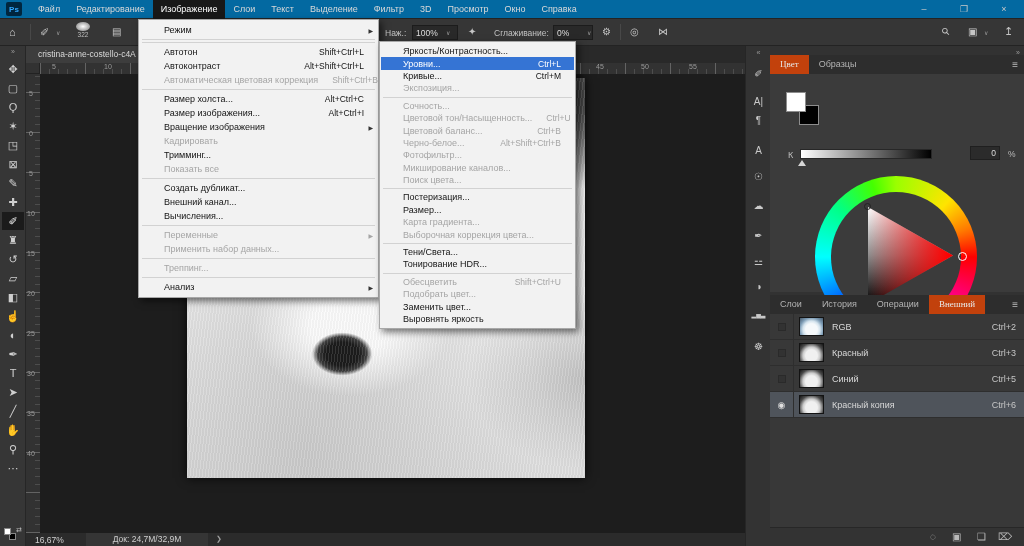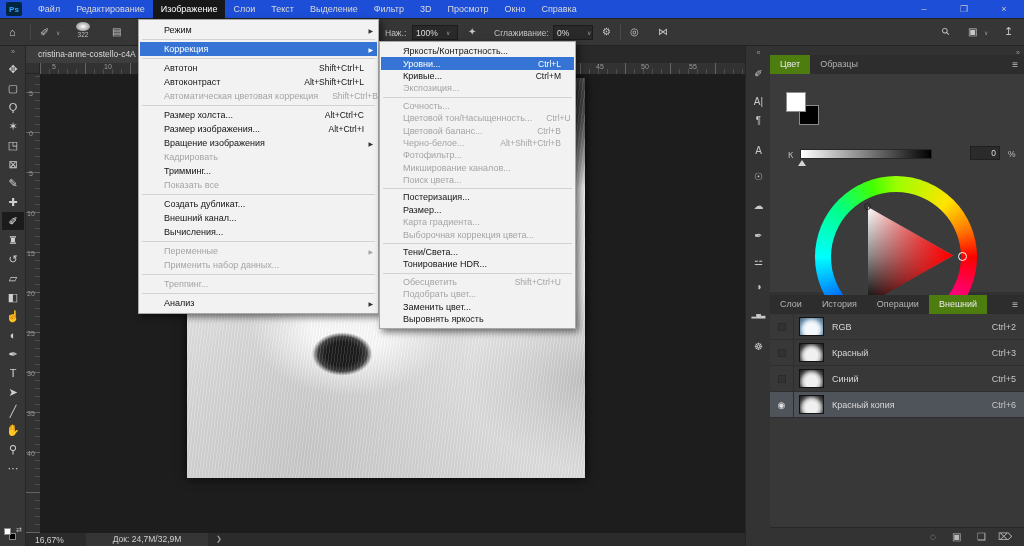--- a/index.html
+++ b/index.html
@@ -1,19 +1,19 @@
 <!DOCTYPE html>
 <html><head>
 <meta charset="utf-8">
 <style>
   *{margin:0;padding:0;box-sizing:border-box;font-family:"Liberation Sans",sans-serif;}
   html,body{width:1024px;height:546px;overflow:hidden;background:#1d1d1d;}
   #app{position:relative;width:1024px;height:546px;background:#1d1d1d;font-size:9px;color:#d8d8d8;}
   
-  #menubar{position:absolute;left:0;top:0;width:1024px;height:19px;background:#1d4ed8;border-bottom:1px solid #242424;display:flex;align-items:center;z-index:40;}
+  #menubar{position:absolute;left:0;top:0;width:1024px;height:19px;background:#0369a1;border-bottom:1px solid #242424;display:flex;align-items:center;z-index:40;}
   #pslogo{width:16px;height:14px;margin:0 8px 0 6px;background:#00263f;color:#31a8ff;font-size:8px;font-weight:bold;display:flex;align-items:center;justify-content:center;border-radius:2px;}
   .mb-item{padding:0 8px;height:19px;line-height:19px;font-size:9px;color:#d9d9d9;cursor:default;}
   .mb-item.active{background:#181818;color:#fff;}
   #winctrl{margin-left:auto;display:flex;}
   #winctrl span{width:40px;text-align:center;color:#c9c9c9;font-size:9px;line-height:19px;}
   
   #optionsbar{position:absolute;left:0;top:19px;width:1024px;height:27px;background:#363636;border-bottom:1px solid #232323;z-index:5;}
   .ob{position:absolute;color:#c6c6c6;}
   .ob-sep{position:absolute;top:5px;width:1px;height:16px;background:#484848;}
   .combo{position:absolute;top:6px;height:15px;background:#292929;border:1px solid #1c1c1c;color:#dedede;font-size:8.5px;display:flex;align-items:center;padding:0 3px;}
@@ -69,21 +69,21 @@
   .mi.hl .ar{color:#fff;}
   .msep{height:1px;background:#d2d2d2;margin:2px 2px;}
   
   #rstrip{position:absolute;left:745px;top:46px;width:25px;height:500px;background:#333333;border-left:1px solid #262626;z-index:2;}
   #rstrip .chev{position:absolute;top:3px;width:25px;text-align:center;color:#9a9a9a;font-size:7px;}
   .sicon{position:absolute;left:0;width:25px;text-align:center;color:#c9c9c9;font-size:10px;}
   #rpanel{position:absolute;left:770px;top:46px;width:254px;height:500px;background:#323232;z-index:2;}
   #rpanel .chev{position:absolute;top:3px;right:4px;color:#9a9a9a;font-size:7px;}
   .ptabs{position:absolute;left:0;width:254px;height:19px;background:#2d2d2d;display:flex;align-items:flex-end;}
   .ptab{height:19px;line-height:19px;padding:0 10px;font-size:9px;color:#b3b3b3;}
-  .ptab.active{background:#4d7c0f;color:#e8e8e8;}
+  .ptab.active{background:#c2410c;color:#e8e8e8;font-family:Liberation Serif, serif;}
   .pmenu{position:absolute;right:6px;top:4px;color:#bdbdbd;font-size:10px;}
   #colorbody{position:absolute;left:0;top:28px;width:254px;height:218px;background:#3b3b3b;}
   #chanbody{position:absolute;left:0;top:268px;width:254px;height:213px;background:#383838;}
   .chrow{height:26px;display:flex;align-items:center;border-bottom:1px solid #2e2e2e;}
   .chrow.sel{background:#4f545b;}
   .cheye{width:24px;height:26px;border-right:1px solid #2e2e2e;display:flex;align-items:center;justify-content:center;color:#e0e0e0;font-size:9px;}
   .cheye .ebox{width:8px;height:8px;border:1px solid #2a2a2a;background:#323232;}
   .chthumb{width:25px;height:19px;margin-left:5px;border:1px solid #131313;}
   .chthumb.rgb{background:radial-gradient(circle at 50% 68%,#f6f9fb 0 36%,#d5e4ee 52%,#7d9cb5 72%,#46586a 100%);}
   .chthumb.gray{background:radial-gradient(circle at 50% 68%,#f0f0f0 0 36%,#cccccc 52%,#4a4a4a 75%,#141414 100%);}
@@ -324,25 +324,20 @@
       </div>
   </div>
 
   <div class="menu" id="img-menu">
       <div class="mi">
         <span class="lb">Режим</span>
         <span class="sc"></span>
         <span class="ar">▶</span>
       </div>
       <div class="msep"></div>
-      <div class="mi hl">
-        <span class="lb">Коррекция</span>
-        <span class="sc"></span>
-        <span class="ar">▶</span>
-      </div>
       <div class="msep"></div>
       <div class="mi">
         <span class="lb">Автотон</span>
         <span class="sc">Shift+Ctrl+L</span>
         <span class="ar"></span>
       </div>
       <div class="mi">
         <span class="lb">Автоконтраст</span>
         <span class="sc">Alt+Shift+Ctrl+L</span>
         <span class="ar"></span>

